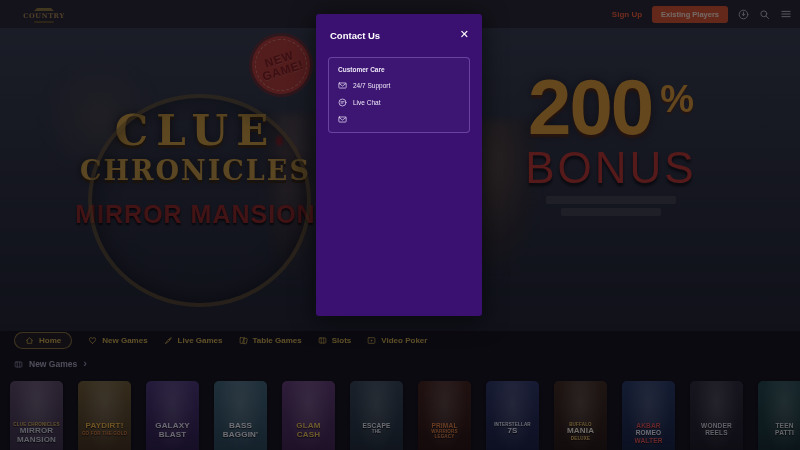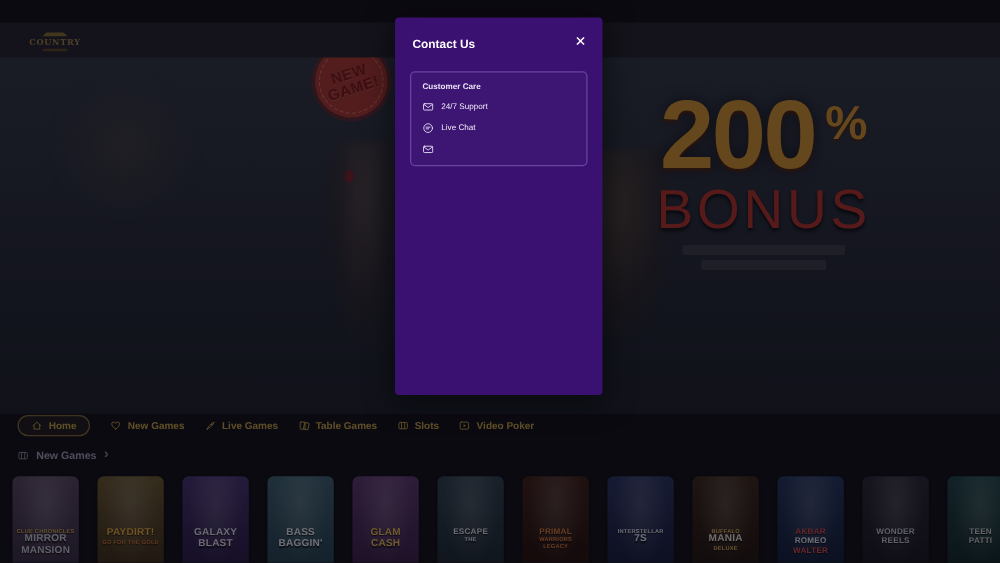--- a/index.html
+++ b/index.html
@@ -1,20 +1,20 @@
 <!DOCTYPE html>
 <html><head>
 <meta charset="utf-8">
 <style>
   html,body{margin:0;padding:0;background:#0d0c10;}
   #app{position:relative;width:800px;height:450px;overflow:hidden;
        font-family:"Liberation Sans",sans-serif;background:#14131a;
        -webkit-font-smoothing:antialiased;}
   
-  #topbar{position:absolute;left:0;top:18px;width:800px;height:28px;background:#26242e;z-index:2;}
+  #topbar{position:absolute;left:0;top:0;width:800px;height:28px;background:#26242e;z-index:2;}
   .logo{position:absolute;left:22px;top:2px;width:44px;height:24px;text-align:center;}
   .logo-crest{width:14px;height:5px;margin:1px auto 1px;border-bottom:3px solid #8a7435;
               border-left:3px solid transparent;border-right:3px solid transparent;}
   .logo-text{font-family:"DejaVu Serif",serif;font-size:6.5px;font-weight:bold;color:#a8874a;
              letter-spacing:.6px;text-transform:uppercase;}
   .logo-sub{width:20px;height:2px;background:#5c4d26;margin:1px auto 0;border-radius:1px;}
   .topbar-right{position:absolute;right:8px;top:0;height:28px;display:flex;align-items:center;gap:10px;}
   .signup{color:#ef5f35;font-size:8px;font-weight:bold;cursor:pointer;}
   .existing{background:#d8552d;color:#fbe4d3;font-size:7.5px;font-weight:bold;
             padding:4px 9px;border-radius:3px;border:none;cursor:pointer;font-family:inherit;}
@@ -100,34 +100,61 @@
 <body>
 
 <div id="app">
 
   <div id="topbar">
     <div class="logo">
       <div class="logo-crest"></div>
       <div class="logo-text">Country</div>
       <div class="logo-sub"></div>
     </div>
+    <div class="topbar-right">
+      <span class="signup">Sign Up</span>
+      <button class="existing">Existing Players</button>
+      <span class="tb-icon icon">
+          <svg viewBox="0 0 16 16" width="11" height="11">
+            <circle cx="8" cy="8" r="6.3" fill="none" stroke="currentColor" stroke-width="1.3" stroke-linecap="round" stroke-linejoin="round"></circle>
+            <path d="M8 4.5v5M5.8 7.5L8 9.7l2.2-2.2" fill="none" stroke="currentColor" stroke-width="1.3" stroke-linecap="round" stroke-linejoin="round"></path>
+          </svg>
+        </span>
+      <span class="tb-icon icon">
+          <svg viewBox="0 0 16 16" width="11" height="11">
+            <circle cx="7" cy="7" r="4.3" fill="none" stroke="currentColor" stroke-width="1.3" stroke-linecap="round" stroke-linejoin="round"></circle>
+            <path d="M10.2 10.2L14 14" fill="none" stroke="currentColor" stroke-width="1.3" stroke-linecap="round" stroke-linejoin="round"></path>
+          </svg>
+        </span>
+      <span class="tb-icon icon">
+          <svg viewBox="0 0 16 16" width="12" height="12">
+            <path d="M2.5 4.5h11M2.5 8h11M2.5 11.5h11" fill="none" stroke="currentColor" stroke-width="1.3" stroke-linecap="round" stroke-linejoin="round"></path>
+          </svg>
+        </span>
+    </div>
   </div>
 
   <div id="hero">
     <div class="hero-glow glow1"></div>
     <div class="hero-glow glow2"></div>
     <div class="char char-butler"></div>
     <div class="wine-dot"></div>
     <div class="char char-lep"></div>
 
     <div class="badge">
       <span>NEW</span>
       <span>GAME!</span>
     </div>
 
+    <div class="clue-block">
+      <div class="mirror-frame"></div>
+      <div class="clue-1">CLUE</div>
+      <div class="clue-2">CHRONICLES</div>
+      <div class="clue-3">MIRROR MANSION</div>
+    </div>
 
     <div class="bonus-block">
       <div class="bonus-row">
         <span class="bonus-amount">200</span>
         <span class="bonus-pct">%</span>
       </div>
       <div class="bonus-word">BONUS</div>
       <div class="fineprint fp1"></div>
       <div class="fineprint fp2"></div>
     </div>

